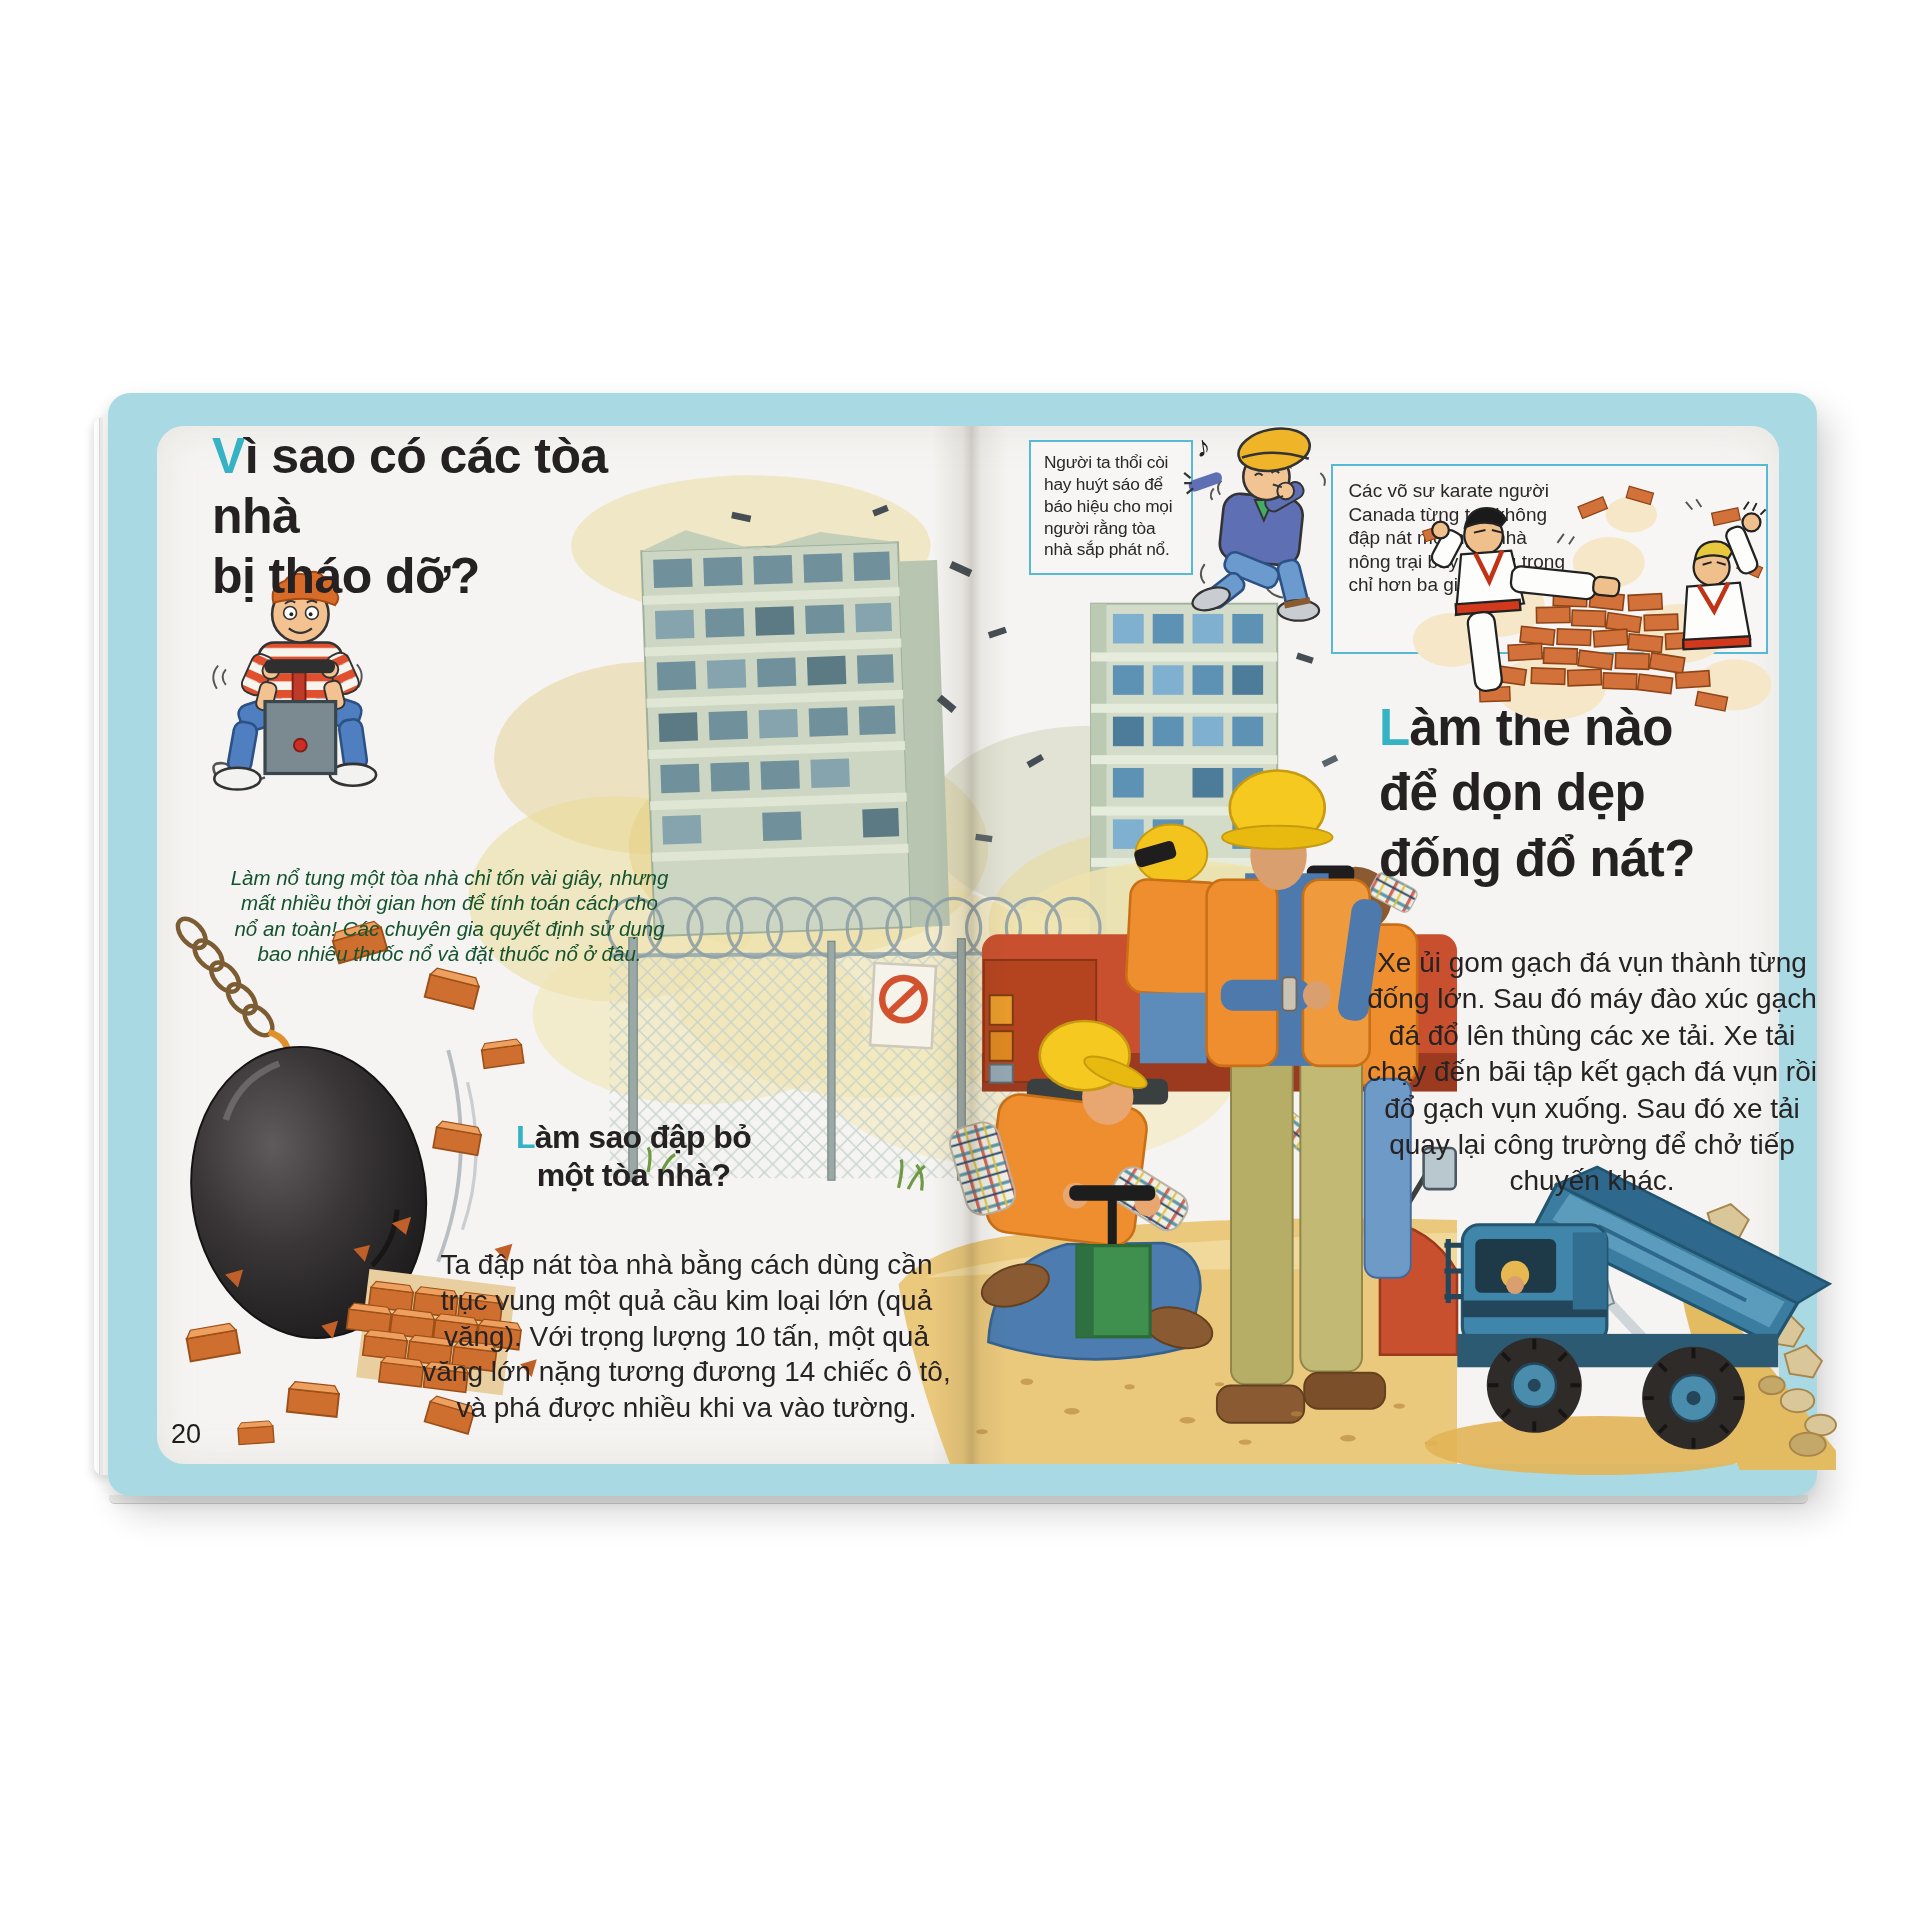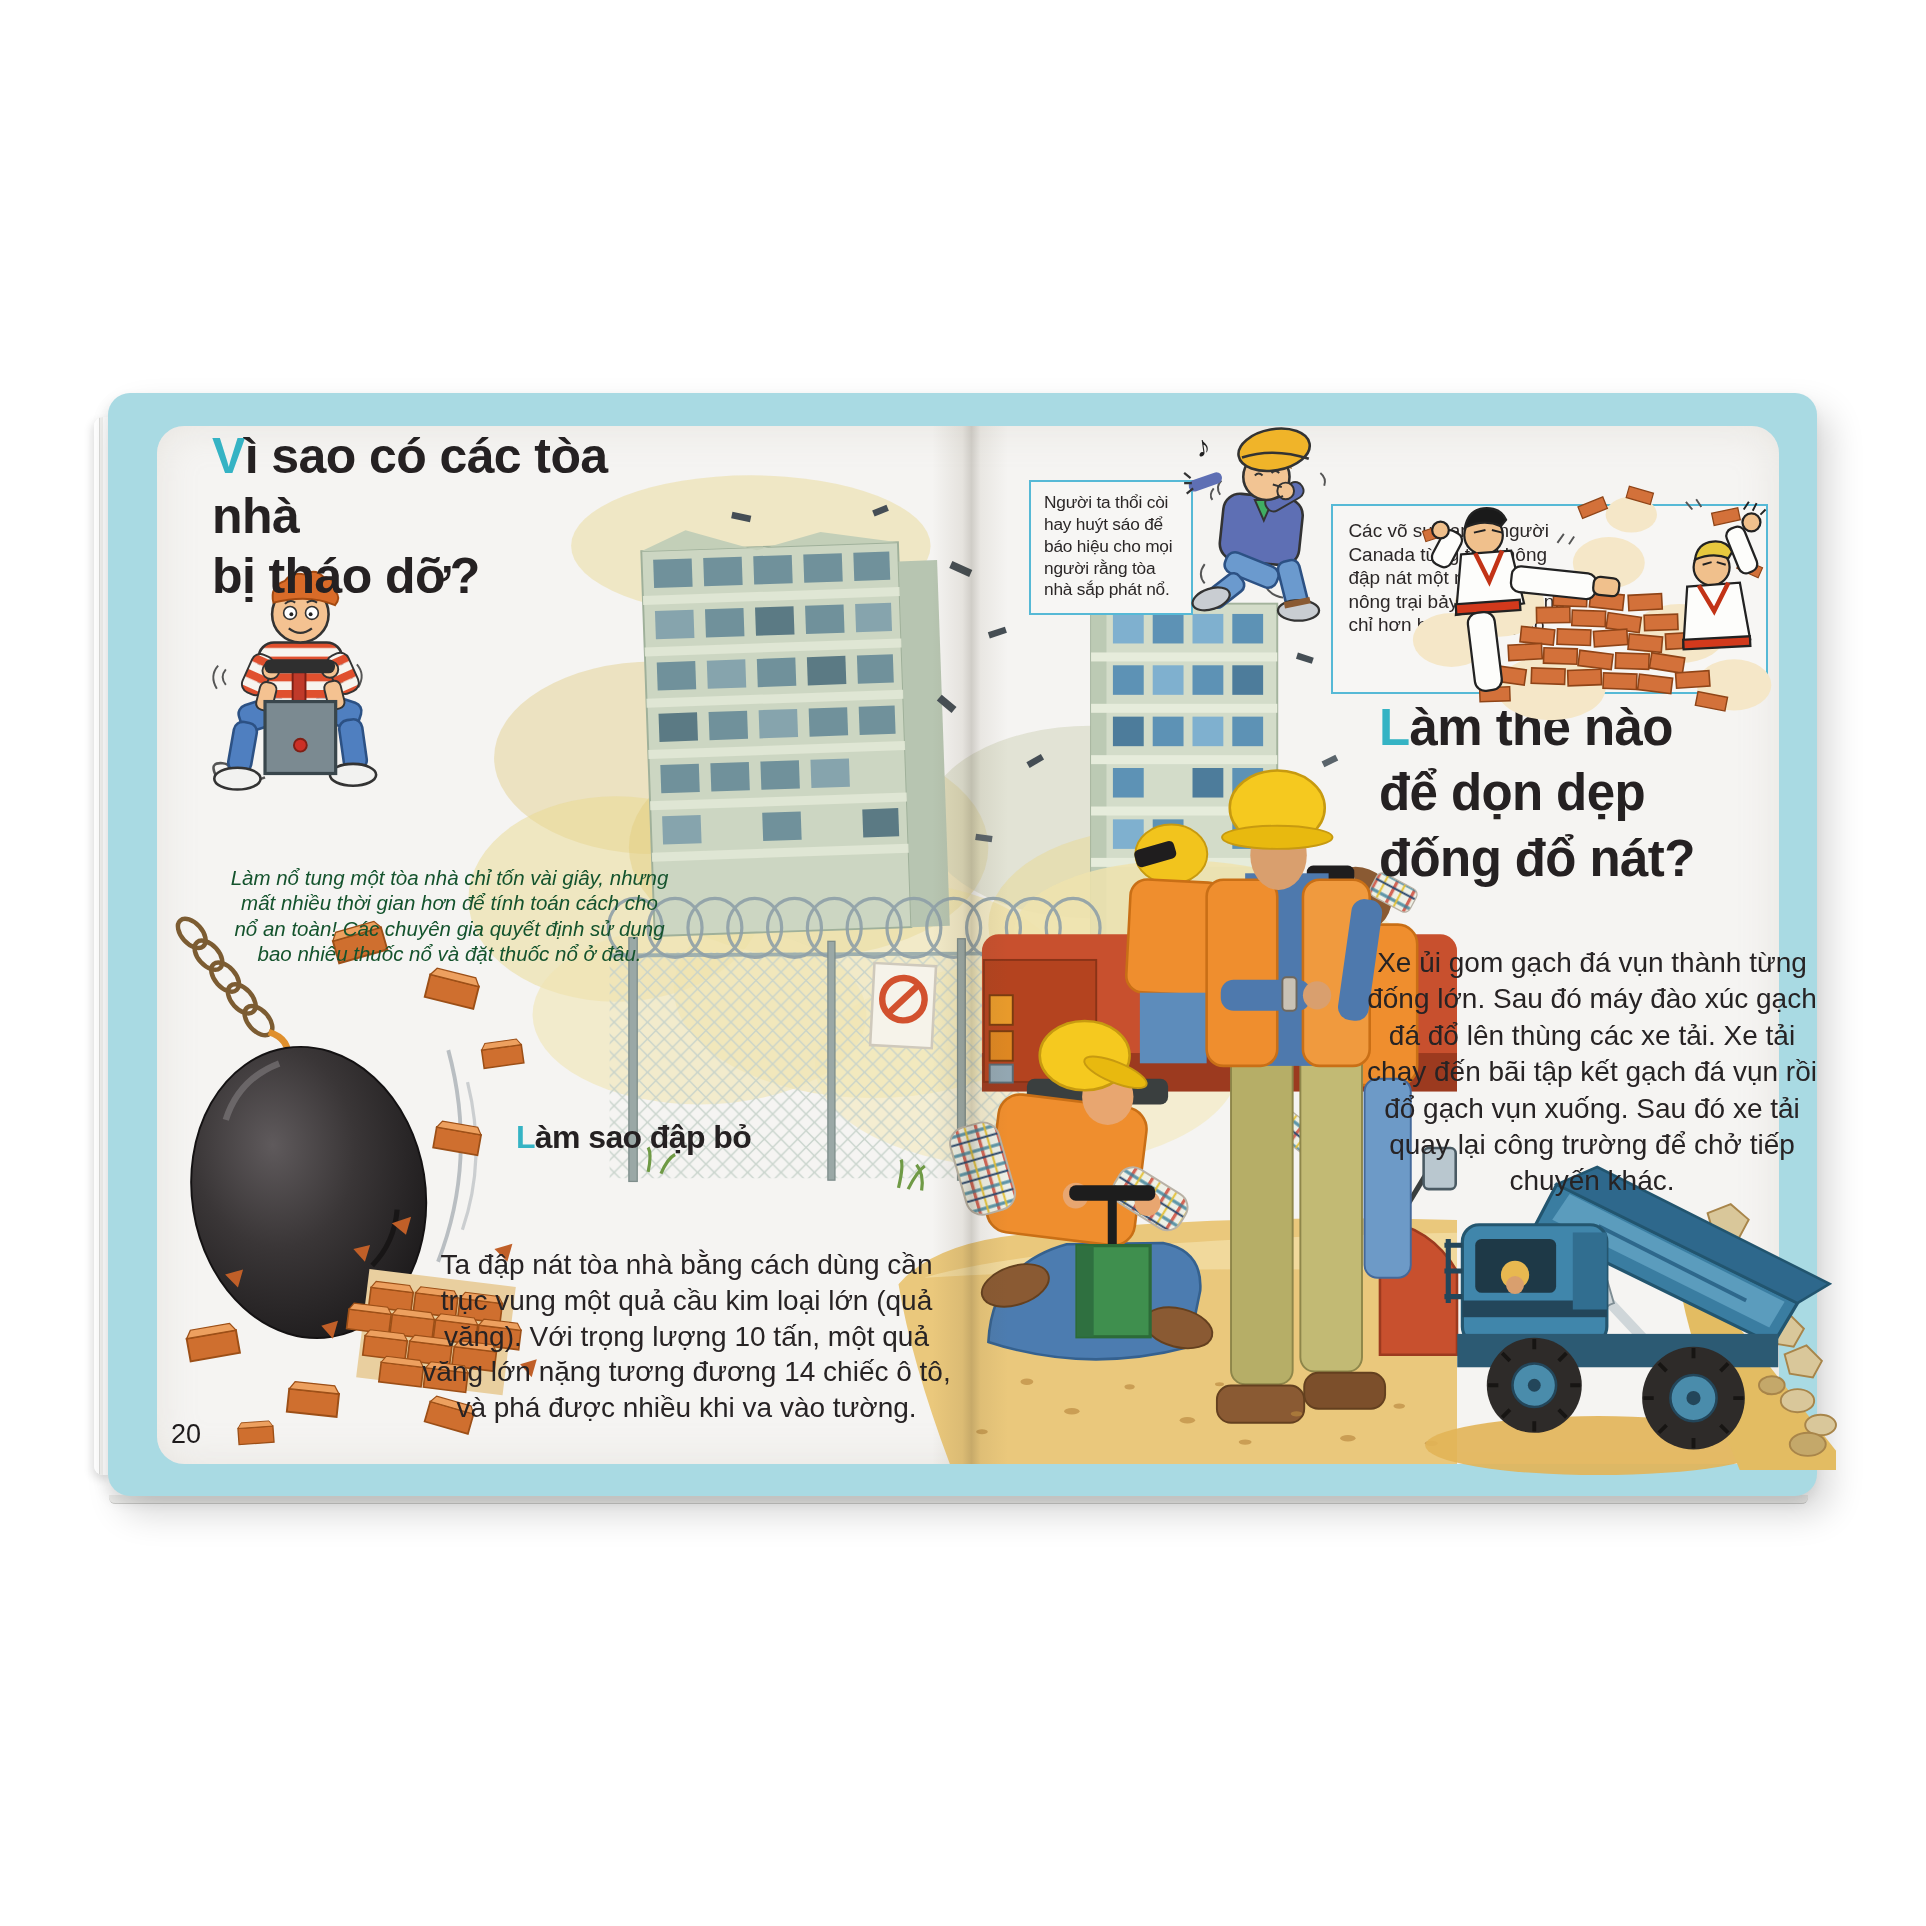--- a/index.html
+++ b/index.html
@@ -29,21 +29,21 @@
   .body-text{color:#272324;z-index:5;}
   #p1{left:204px;top:577px;width:636px;font-size:28px;line-height:1.28;text-align:center;}
   #p1 .art-spacer{float:left;width:164px;height:212px;}
   #caption{left:228px;top:865px;width:443px;font-size:20.5px;line-height:1.24;font-style:italic;
     text-align:center;color:#14532d;z-index:5;}
   #p2{left:417px;top:1247px;width:539px;font-size:28px;line-height:1.28;text-align:center;}
   #p3{left:1366px;top:912px;width:452px;font-size:28px;line-height:1.3;text-align:center;margin-top:33px;}
   #pagenum{left:171px;top:1419px;font-size:27px;color:#1e1b1c;z-index:5;}
 
   
-  .callout{background:#f7f6f4;border:2.6px solid #56b9d6;color:#2b2727;z-index:5;margin-top:40px;}
+  .callout{background:#f7f6f4;border:2.6px solid #56b9d6;color:#2b2727;z-index:5;}
   #box1{left:1029px;top:440px;width:164px;height:135px;font-size:17.3px;line-height:1.26;
     padding:10.3px 9px 0 13px;letter-spacing:-0.2px;box-sizing:border-box;}
   #box2{left:1331px;top:464px;width:437px;height:190px;box-sizing:border-box;}
   #box2 .txt{position:absolute;left:15.4px;top:13px;width:223px;font-size:19px;line-height:1.24;}
 
   svg{display:block;overflow:visible;}
   .z3{z-index:3;} .z4{z-index:4;} .z6{z-index:6;}
 </style>
 </head>
 <body>
@@ -405,20 +405,21 @@
         <polygon points="300,520 326,514 318,540"></polygon>
       <polygon points="100,560 128,552 120,580"></polygon>
         <polygon points="520,520 548,512 540,540"></polygon>
       <polygon points="250,640 276,632 268,660"></polygon>
         <polygon points="560,700 586,692 578,720"></polygon>
     </g>
   </svg>
 
   <div id="h2" class="abs h">
     <div><span class="cap">L</span><span>àm sao đập bỏ</span></div>
+    <div>một tòa nhà?</div>
   </div>
 
   <div id="p2" class="abs body-text">Ta đập nát tòa nhà bằng cách dùng cần trục vung một quả cầu kim loại lớn (quả văng). Với trọng lượng 10 tấn, một quả văng lớn nặng tương đương 14 chiếc ô tô, và phá được nhiều khi va vào tường.</div>
 
   <div id="pagenum" class="abs">20</div>
 
   <div id="box1" class="abs callout">
     <span>Người ta thổi còi hay huýt sáo để báo hiệu cho mọi người rằng tòa nhà sắp phát nổ.</span>
   </div>
 

